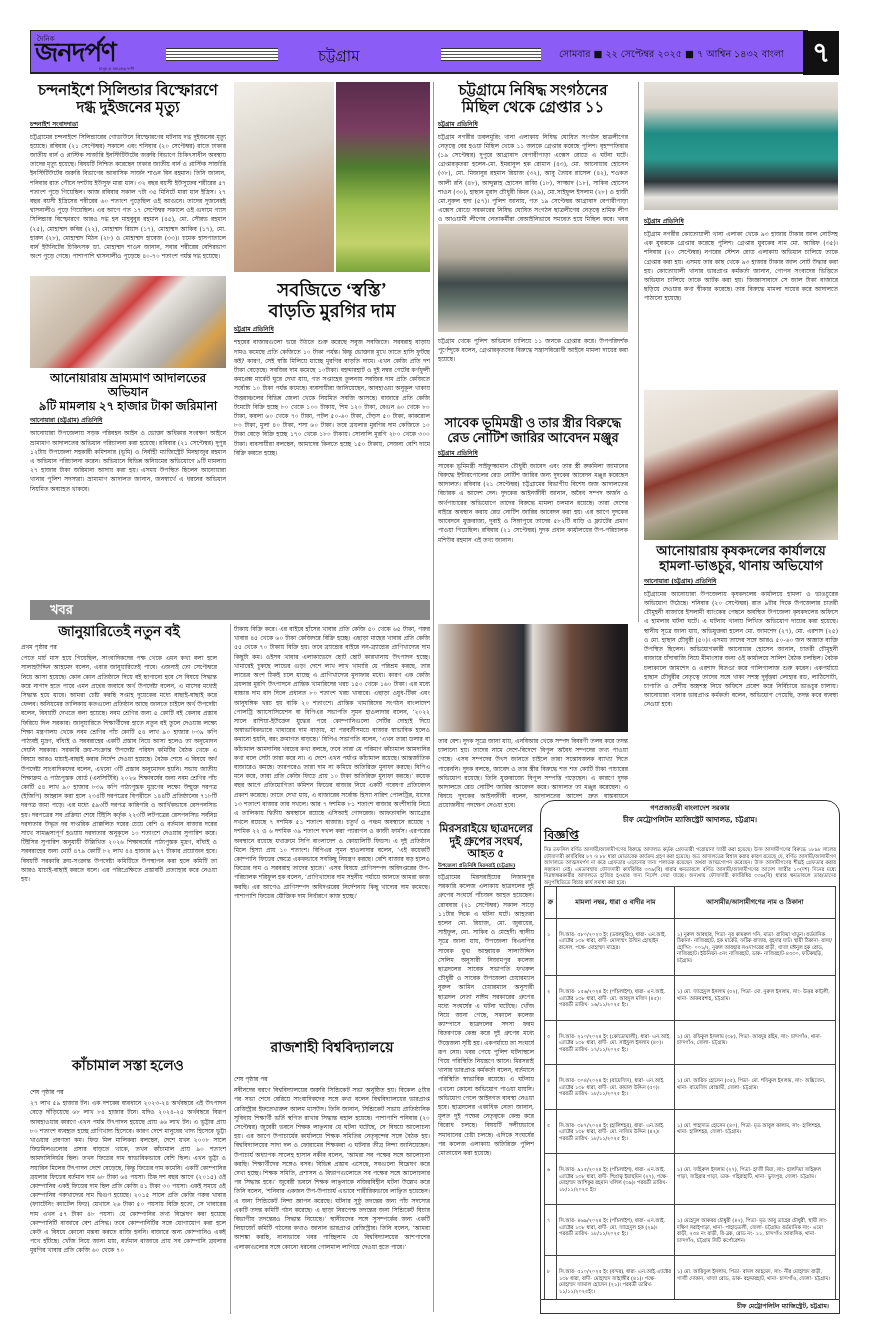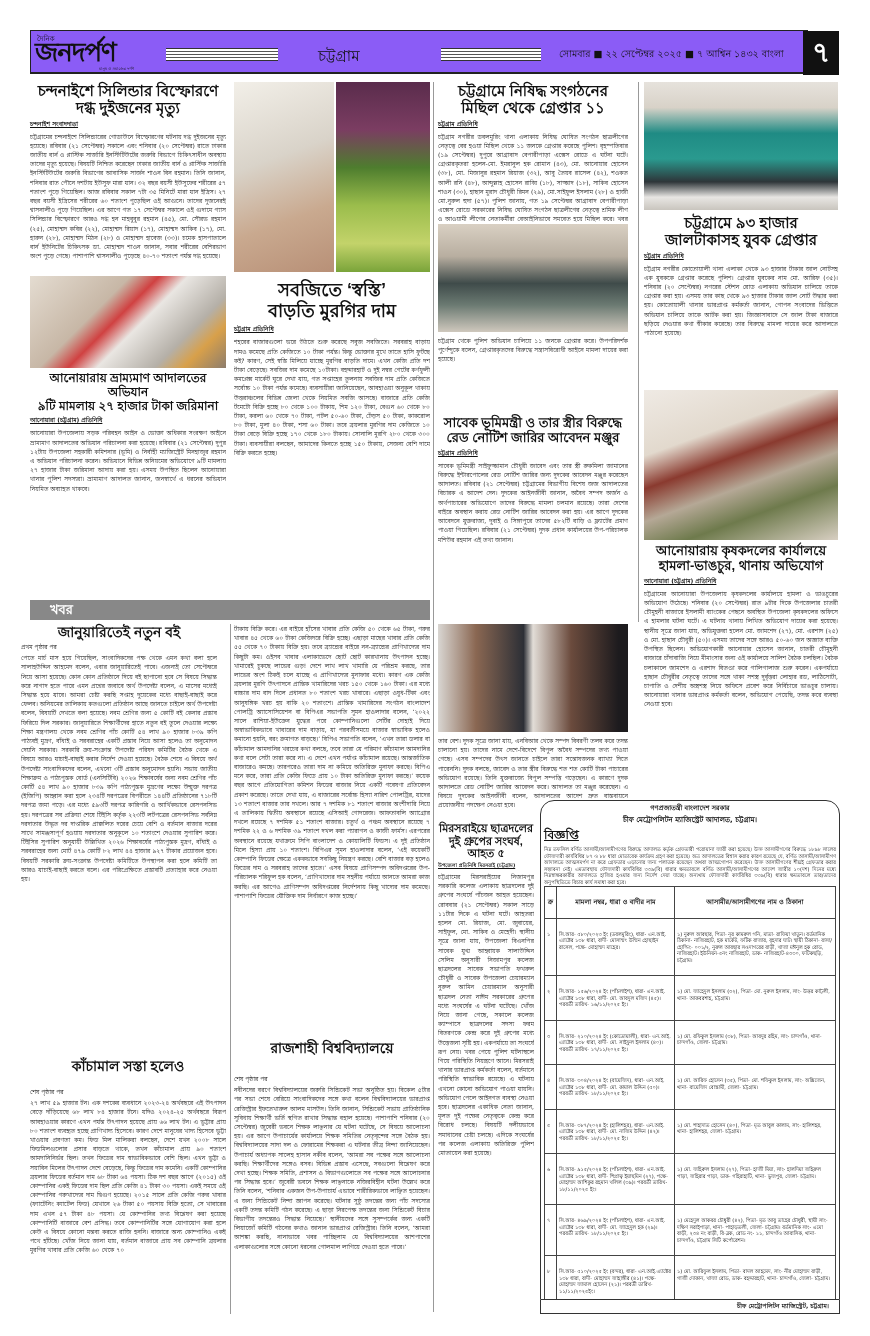--- a/index.html
+++ b/index.html
@@ -10,21 +10,21 @@
   #masthead{left:30px;top:30px;width:778px;height:44px;border:1px solid #222;border-bottom:2px solid #222;background:#8b5cf6;}
   #mast-daily{left:6px;top:2px;font-size:7px;}
   #mast-name{left:4px;top:7px;font-size:26px;font-weight:bold;letter-spacing:-1px;font-family:"DejaVu Sans",sans-serif;line-height:28px;}
   #mast-tagline{left:68px;top:35px;font-size:4px;}
   .rules{height:13px;border-top:1px solid #333;border-bottom:1px solid #333;background:repeating-linear-gradient(#fff 0 2px,#555 2px 3px);}
   #rule1{left:135px;top:17px;width:112px;}
   #rule2{left:410px;top:17px;width:100px;}
   #mast-section{left:287px;top:13px;font-size:15px;font-family:"DejaVu Sans",sans-serif;}
   #mast-date{left:528px;top:16px;font-size:9.5px;font-family:"DejaVu Sans",sans-serif;}
   #mast-pageno{left:772px;top:0;width:36px;height:44px;background:#111;color:#fff;font-size:28px;font-weight:bold;text-align:center;line-height:44px;font-family:"DejaVu Sans",sans-serif;}
-  .hl{font-family:Liberation Sans, sans-serif;font-weight:bold;text-align:center;color:#111;line-height:1.15;}
+  .hl{font-family:Liberation Serif, serif;font-weight:bold;text-align:center;color:#111;line-height:1.15;}
   .by{font-size:6px;text-decoration:underline;font-weight:bold;font-family:"DejaVu Sans",sans-serif;}
   .body{font-size:6px;line-height:9.2px;text-align:justify;color:#222;font-family:"DejaVu Sans",sans-serif;overflow:hidden;}
   .photo{background:#9aa;overflow:hidden;}
   .band{background:#888;color:#ffffff;font-family:"DejaVu Sans",sans-serif;font-weight:bold;}
   .vdiv{width:1px;background:#999;}
   table.notice{border-collapse:collapse;width:100%;font-family:"DejaVu Sans",sans-serif;font-size:5px;}
   table.notice td,table.notice th{border:1px solid #444;padding:12px 2px;vertical-align:top;line-height:6.5px;}
   table.notice th{font-size:6.5px;font-weight:bold;}
 </style>
 </head>
@@ -79,24 +79,20 @@
     <div>মিছিল থেকে গ্রেপ্তার ১১</div>
   </div>
   <div class="by" style="margin-top:2px;">চট্টগ্রাম প্রতিনিধি</div>
   <div class="body" style="height:92px;margin-top:2px;">চট্টগ্রাম নগরীর ডবলমুরিং থানা এলাকায় নিষিদ্ধ ঘোষিত সংগঠন ছাত্রলীগের নেতৃত্বে বের হওয়া মিছিল থেকে ১১ জনকে গ্রেপ্তার করেছে পুলিশ। বৃহস্পতিবার (১৯ সেপ্টেম্বর) দুপুরে আগ্রাবাদ বেপারীপাড়া এক্সেস রোডে এ ঘটনা ঘটে। গ্রেপ্তারকৃতরা হলেন-মো. ইমরানুল হক রোমান (৪৩), মো. আনোয়ার হোসেন (৩৮), মো. মিজানুর রহমান রিয়াজ (৩২), আবু তৈয়ব রাসেল (৪২), শওকত আলী রনি (৪৮), আব্দুল্লাহ হোসেন রাব্বি (১৮), সাজ্জাদ (১৮), সাকিব হোসেন শাওন (৩০), হাছান মুরাদ চৌধুরী রিমন (২৯), মো.সাইফুল ইসলাম (২৮) ও হাজী মো.নুরুল হুদা (৫৭)। পুলিশ জানায়, গত ১৯ সেপ্টেম্বর আগ্রাবাদ বেপারীপাড়া এক্সেস রোডে সরকারের নিষিদ্ধ ঘোষিত সংগঠন ছাত্রলীগের নেতৃত্বে শ্রমিক লীগ ও আওয়ামী লীগের নেতাকর্মীরা বেআইনিভাবে সমবেত হয়ে মিছিল করে। খবর পেয়ে পুলিশ অভিযান চালিয়ে ১১ জনকে গ্রেপ্তার করে। এ ঘটনায় থানায় মামলা হয়েছে। উপপরিদর্শক পুর্ণেন্দুকে বলেন, গ্রেপ্তারকৃতদের বিরুদ্ধে সন্ত্রাসবিরোধী আইনে মামলা দায়ের করা হয়েছে। মামলায় গ্রেপ্তার দেখিয়ে আদালতে পাঠানো হয়েছে।</div>
 </div>
 <div class="abs photo" style="left:438px;top:224px;width:190px;height:108px;background:linear-gradient(180deg,#d9d0c3 0%,#b8aea0 30%,#3f4b4a 55%,#6b7a72 75%,#cfc8bd 100%);"></div>
 <div class="abs body" style="left:438px;top:336px;width:190px;height:58px;">চট্টগ্রাম থেকে পুলিশ অভিযান চালিয়ে ১১ জনকে গ্রেপ্তার করে। উপপরিদর্শক পুর্ণেন্দুকে বলেন, গ্রেপ্তারকৃতদের বিরুদ্ধে সন্ত্রাসবিরোধী আইনে মামলা দায়ের করা হয়েছে।</div>
 
 <div class="abs photo" style="left:644px;top:82px;width:194px;height:128px;background:linear-gradient(180deg,#e6e2dc 0%,#d8d2c8 20%,#1f8b84 40%,#2a9a8f 60%,#2e3539 78%,#e8e6e3 90%,#c9c5be 100%);"></div>
 <div class="abs" style="left:644px;top:214px;width:194px;">
-  <div class="hl" style="font-size:15px;">
-    <div>চট্টগ্রামে ৯৩ হাজার</div>
-    <div>জালটাকাসহ যুবক গ্রেপ্তার</div>
-  </div>
   <div class="by" style="margin-top:2px;">চট্টগ্রাম প্রতিনিধি</div>
   <div class="body" style="height:112px;margin-top:2px;">চট্টগ্রাম নগরীর কোতোয়ালী থানা এলাকা থেকে ৯৩ হাজার টাকার জাল নোটসহ এক যুবককে গ্রেপ্তার করেছে পুলিশ। গ্রেপ্তার যুবকের নাম মো. আরিফ (৩৫)। শনিবার (২০ সেপ্টেম্বর) নগরের স্টেশন রোড এলাকায় অভিযান চালিয়ে তাকে গ্রেপ্তার করা হয়। এসময় তার কাছ থেকে ৯৩ হাজার টাকার জাল নোট উদ্ধার করা হয়। কোতোয়ালী থানার ভারপ্রাপ্ত কর্মকর্তা জানান, গোপন সংবাদের ভিত্তিতে অভিযান চালিয়ে তাকে আটক করা হয়। জিজ্ঞাসাবাদে সে জাল টাকা বাজারে ছড়িয়ে দেওয়ার কথা স্বীকার করেছে। তার বিরুদ্ধে মামলা দায়ের করে আদালতে পাঠানো হয়েছে।</div>
 </div>
 
 <div class="abs" style="left:438px;top:416px;width:190px;">
   <div class="hl" style="font-size:13px;">
     <div>সাবেক ভূমিমন্ত্রী ও তার স্ত্রীর বিরুদ্ধে</div>
     <div>রেড নোটিশ জারির আবেদন মঞ্জুর</div>
   </div>
   <div class="by" style="margin-top:2px;">চট্টগ্রাম প্রতিনিধি</div>

